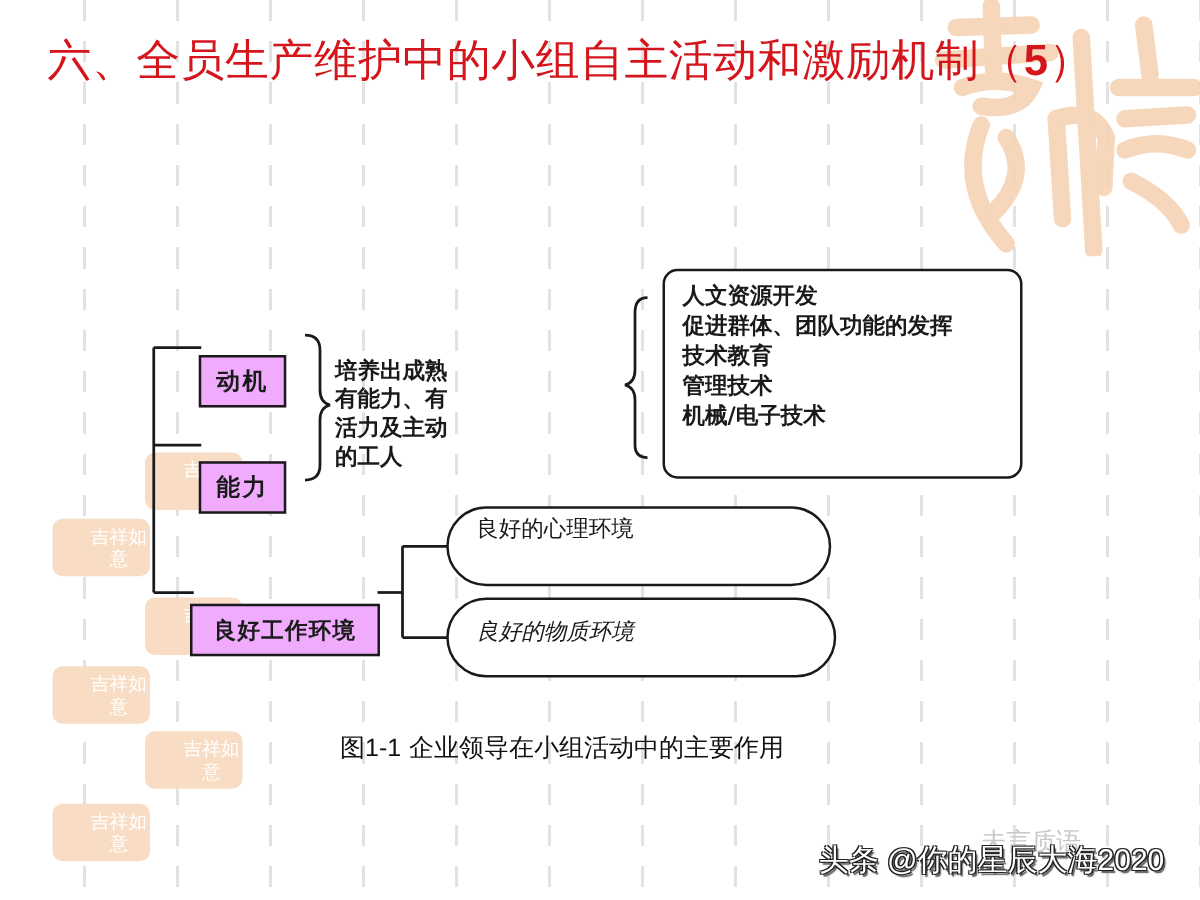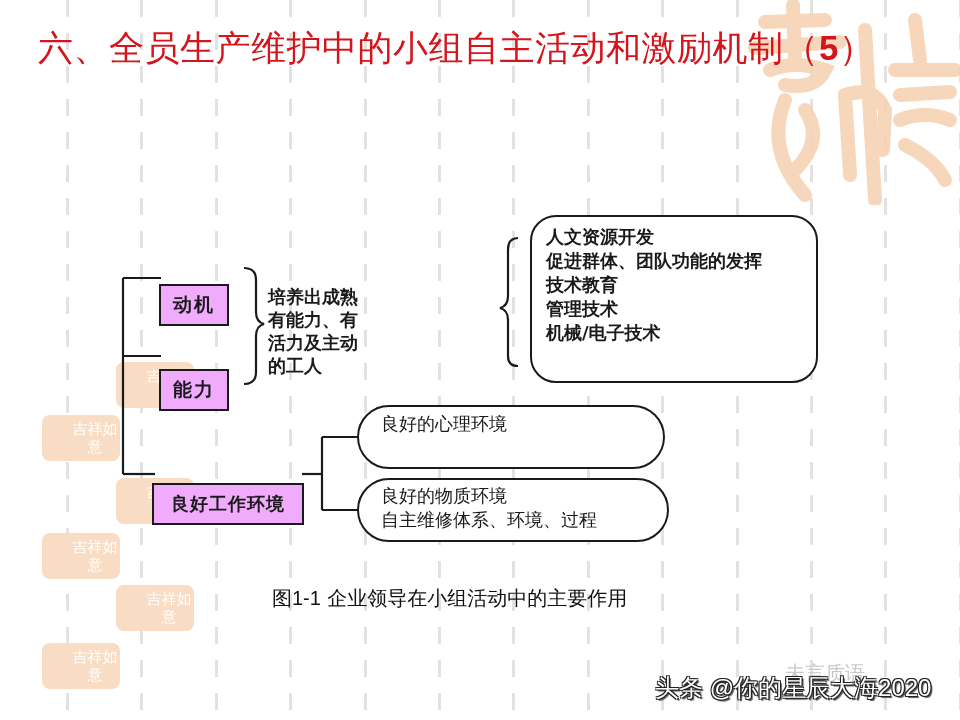--- a/index.html
+++ b/index.html
@@ -127,38 +127,37 @@
   <span>能力</span>
 </div>
 
 <div class="diagram-text" style="left:268px;top:285px;font-size:18px;line-height:23px;">
   <div>培养出成熟</div>
   <div>有能力、有</div>
   <div>活力及主动</div>
   <div>的工人</div>
 </div>
 
-<div class="rbox" style="left:530px;top:215px;width:288px;height:168px;border-radius:26px;padding:8px 0 0 14px;">
+<div class="rbox" style="left:530px;top:215px;width:288px;height:168px;border-radius:12px;padding:8px 0 0 14px;">
   <span class="line">人文资源开发</span>
   <span class="line">促进群体、团队功能的发挥</span>
   <span class="line">技术教育</span>
   <span class="line">管理技术</span>
   <span class="line">机械/电子技术</span>
 </div>
 
 <div class="box" style="left:152px;top:455px;width:152px;height:42px;font-size:18px;letter-spacing:1px;">
   <span>良好工作环境</span>
 </div>
 
 <div class="rbox" style="left:357px;top:405px;width:308px;height:64px;border-radius:32px;padding:5px 0 0 22px;">
   <span class="line" style="font-weight:normal;">良好的心理环境</span>
 </div>
-<div class="rbox" style="left:357px;top:478px;width:312px;height:64px;border-radius:32px;padding:4px 0 0 22px;">
+<div class="rbox" style="left:357px;top:478px;width:312px;height:64px;border-radius:32px;padding:14px 0 0 22px;font-style:italic;">
   <span class="line" style="font-weight:normal;">良好的物质环境</span>
-  <span class="line" style="font-weight:normal;">自主维修体系、环境、过程</span>
 </div>
 
 <div class="caption">
   <span class="fig">图1-1</span><span> 企业领导在小组活动中的主要作用</span>
 </div>
 
 <div class="wm-faint">未言质语</div>
 <div class="wm-main">头条 @你的星辰大海2020</div>
 
 </body></html>

